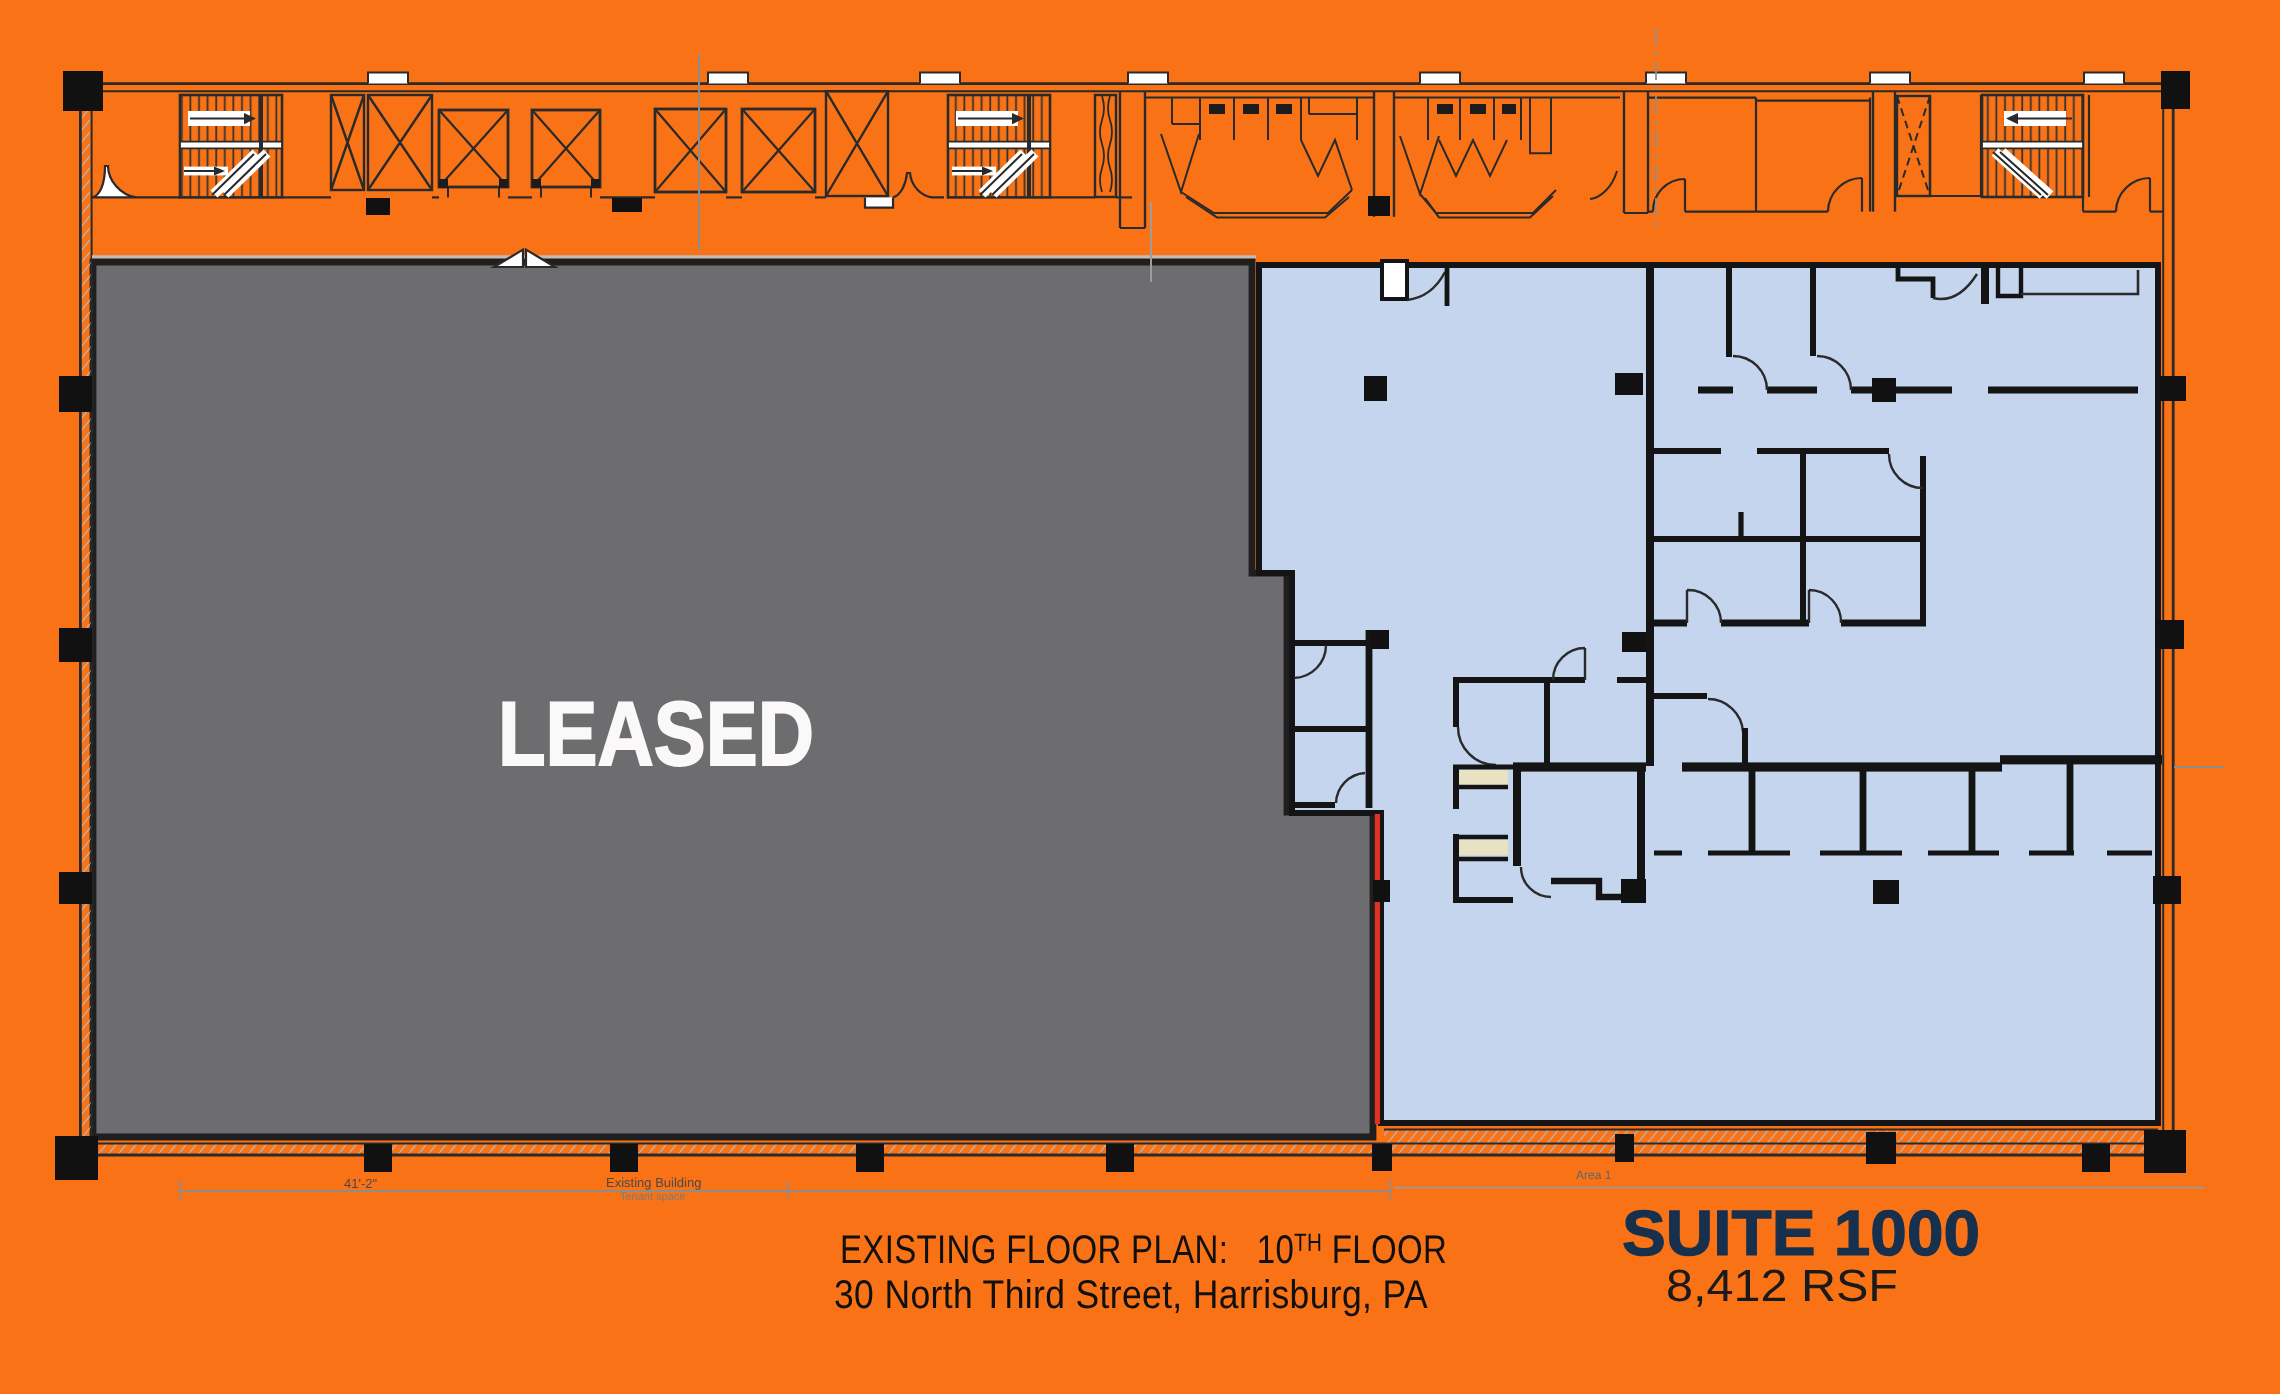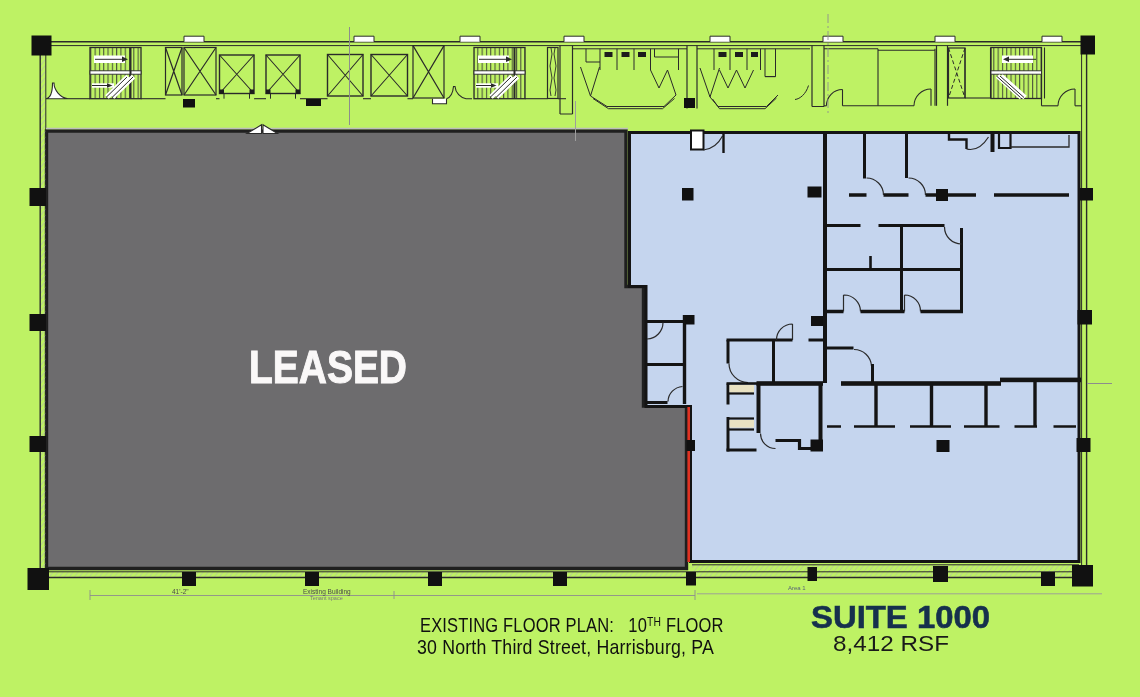--- a/index.html
+++ b/index.html
@@ -1,16 +1,16 @@
 <!DOCTYPE html>
 <html><head>
 <meta charset="utf-8">
 <style>
   html,body{margin:0;padding:0;background:#ffffff;}
-  .page{position:relative;width:1140px;height:697px;background:#bef264;overflow:hidden;font-family:"Liberation Sans",sans-serif;}
+  .page{position:relative;width:1140px;height:697px;background:#f97316;overflow:hidden;font-family:"Liberation Sans",sans-serif;}
   svg{position:absolute;left:0;top:0;}
 </style>
 </head>
 <body>
 <div class="page">
 <svg width="1140" height="697" viewBox="0 0 1140 697">
 <defs>
   <pattern id="tread" patternUnits="userSpaceOnUse" width="4.3" height="60">
     <path d="M0.6 0 V60" stroke="#333" stroke-width="0.9" fill="none"></path>
   </pattern>

